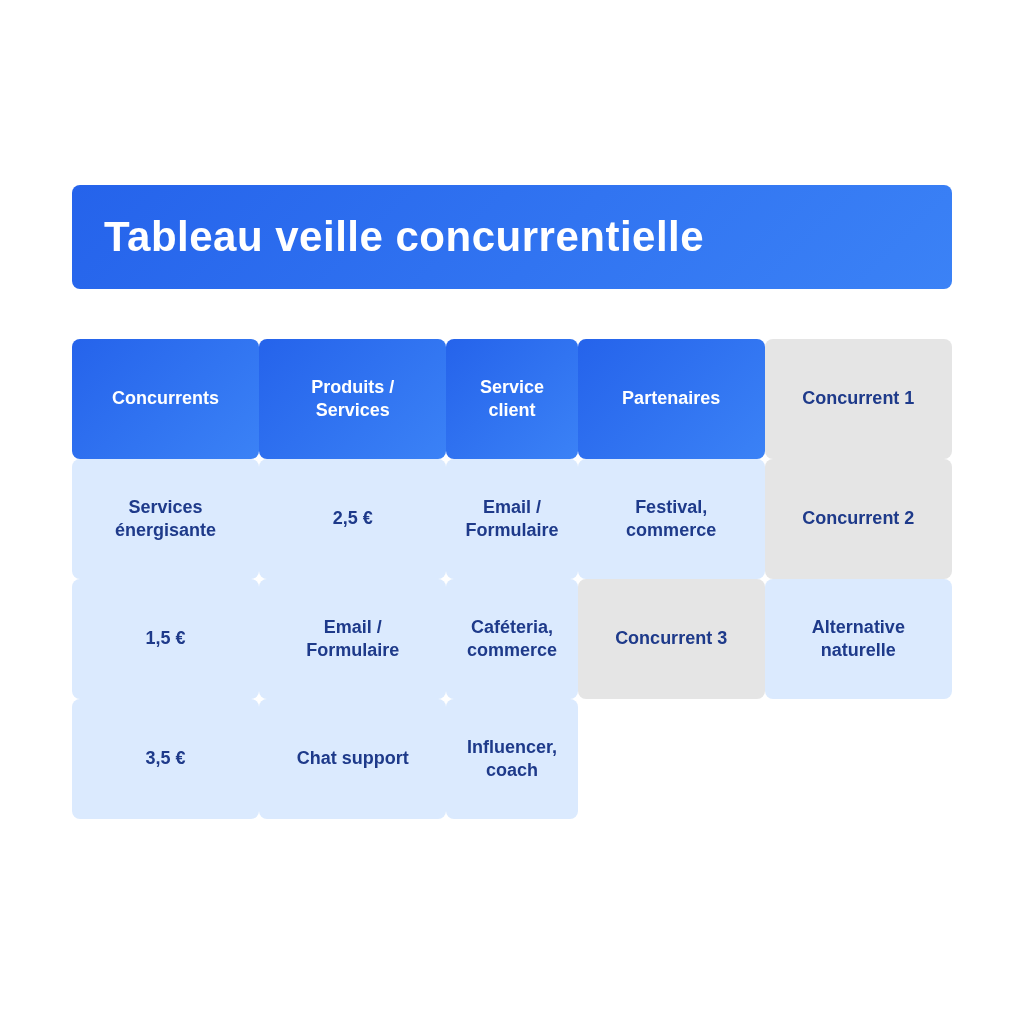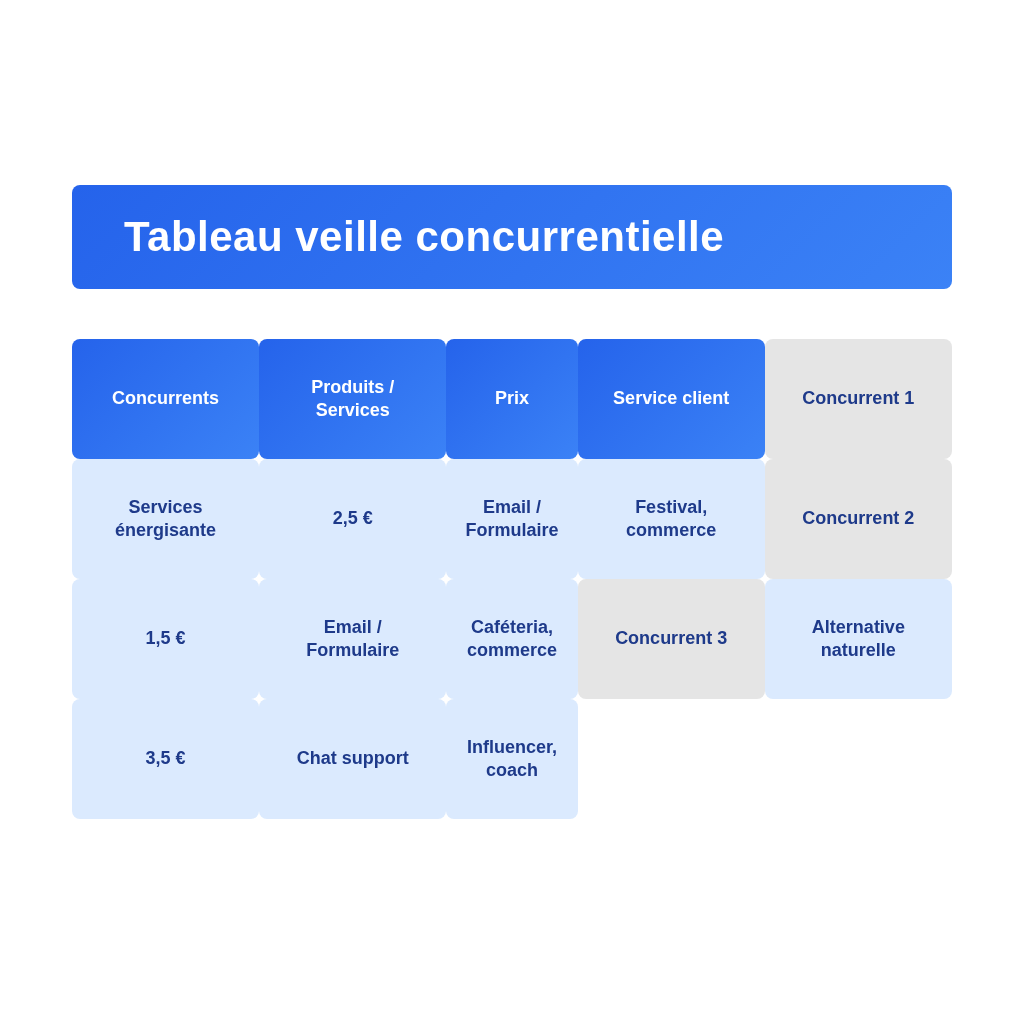--- a/index.html
+++ b/index.html
@@ -20,21 +20,21 @@
 
     .page-container {
       width: 960px;
       background: #ffffff;
       padding: 30px 40px 50px 40px;
     }
 
     .title-banner {
       background: linear-gradient(135deg, #2563eb, #3b82f6);
       border-radius: 8px;
-      padding: 28px 52px;
+      padding: 28px 32px;
       margin-bottom: 50px;
     }
 
     .title-text {
       color: #ffffff;
       font-size: 42px;
       font-weight: 800;
       letter-spacing: 0.5px;
     }
 
@@ -84,24 +84,24 @@
 
   <div class="table-grid">
 
     <div class="cell cell-header">
       <span>Concurrents</span>
     </div>
     <div class="cell cell-header">
       <span>Produits / Services</span>
     </div>
     <div class="cell cell-header">
-      <span>Prix</span>
+      <span>Service client</span>
     </div>
     <div class="cell cell-header">
-      <span>Service client</span>
+      <span>Partenaires</span>
     </div>
 
     <div class="cell cell-row-label">
       <span>Concurrent 1</span>
     </div>
     <div class="cell cell-data">
       <span>Services énergisante</span>
     </div>
     <div class="cell cell-data">
       <span>2,5 €</span>

